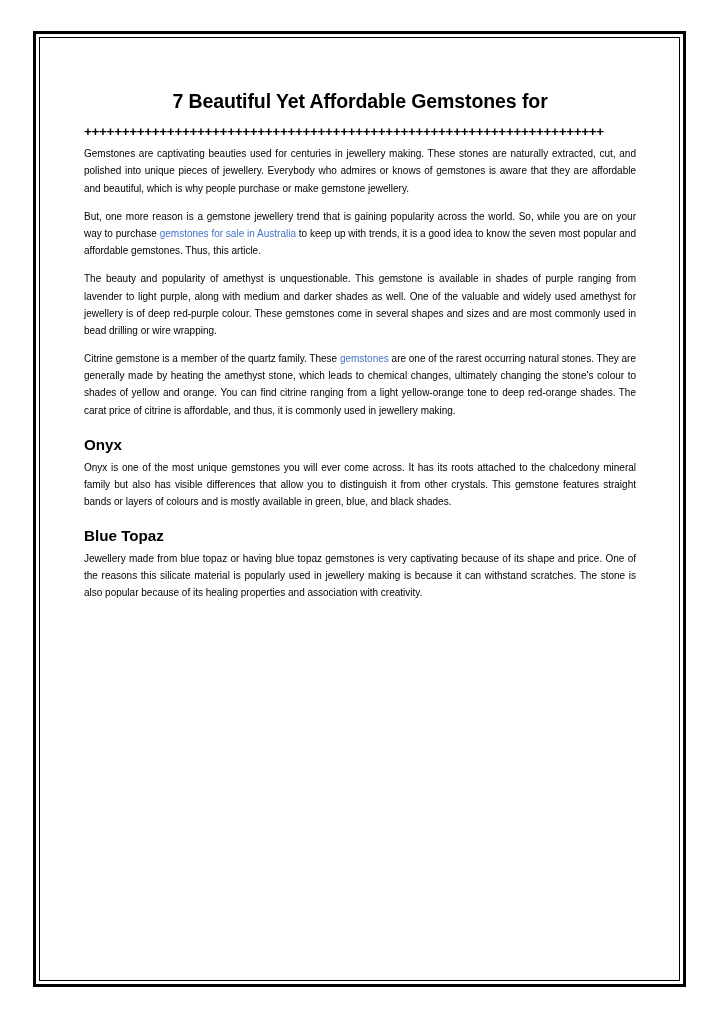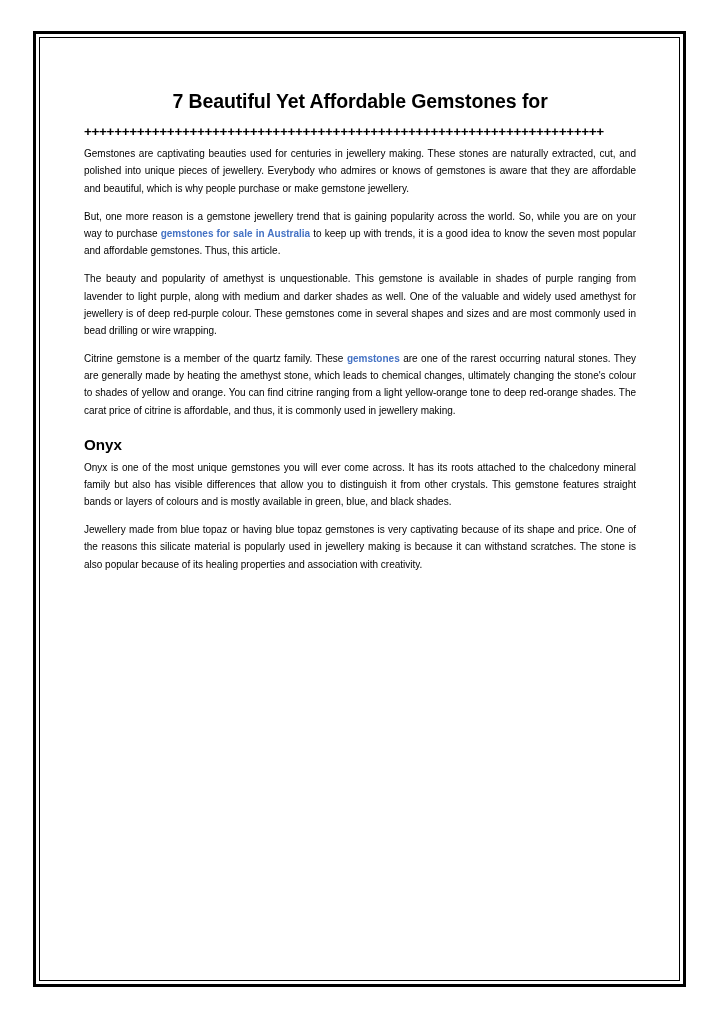--- a/index.html
+++ b/index.html
@@ -82,21 +82,20 @@
   h2.section-heading {
     font-size: 15.2px;
     font-weight: bold;
     line-height: 1.3;
     margin: 16px 0 4px 0;
   }
 
   a.inline-link {
     color: #4472C4;
     text-decoration: none;
-    font-weight: bold;
   }
 </style>
 </head>
 <body>
 
 <div class="page">
 
   <div class="page-border-outer"></div>
   <div class="page-border-inner"></div>
 
@@ -112,16 +111,17 @@
 
     <p class="body-text"><span>But, one more reason is a gemstone jewellery trend that is gaining popularity across the world. So, while you are on your way to purchase </span><a class="inline-link" href="#" style="color: rgb(68, 114, 196);">gemstones for sale in Australia</a><span> to keep up with trends, it is a good idea to know the seven most popular and affordable gemstones. Thus, this article.</span></p>
 
     <p class="body-text">The beauty and popularity of amethyst is unquestionable. This gemstone is available in shades of purple ranging from lavender to light purple, along with medium and darker shades as well. One of the valuable and widely used amethyst for jewellery is of deep red-purple colour. These gemstones come in several shapes and sizes and are most commonly used in bead drilling or wire wrapping.</p>
 
     <p class="body-text"><span>Citrine gemstone is a member of the quartz family. These </span><a class="inline-link" href="#" style="color: rgb(68, 114, 196);">gemstones</a><span> are one of the rarest occurring natural stones. They are generally made by heating the amethyst stone, which leads to chemical changes, ultimately changing the stone's colour to shades of yellow and orange. You can find citrine ranging from a light yellow-orange tone to deep red-orange shades. The carat price of citrine is affordable, and thus, it is commonly used in jewellery making.</span></p>
 
     <h2 class="section-heading">Onyx</h2>
     <p class="body-text">Onyx is one of the most unique gemstones you will ever come across. It has its roots attached to the chalcedony mineral family but also has visible differences that allow you to distinguish it from other crystals. This gemstone features straight bands or layers of colours and is mostly available in green, blue, and black shades.</p>
 
+    <h2 class="section-heading">Blue Topaz</h2>
     <p class="body-text">Jewellery made from blue topaz or having blue topaz gemstones is very captivating because of its shape and price. One of the reasons this silicate material is popularly used in jewellery making is because it can withstand scratches. The stone is also popular because of its healing properties and association with creativity.</p>
 
   </div>
 </div>
 
 </body></html>

